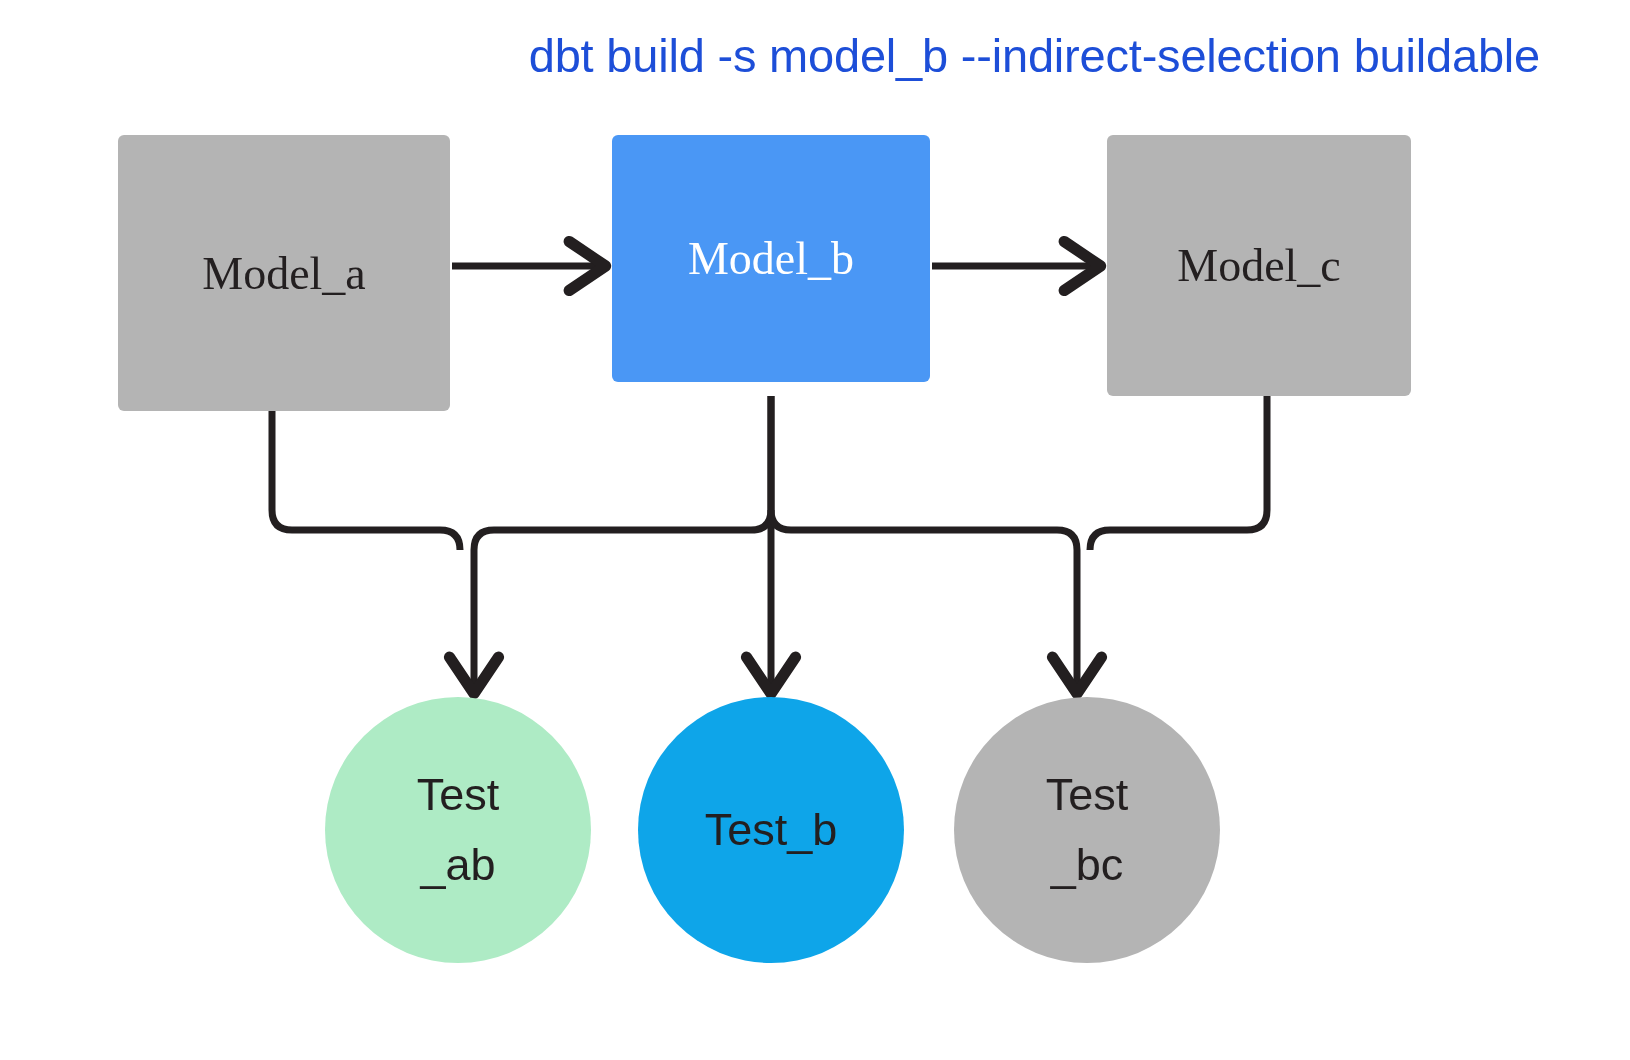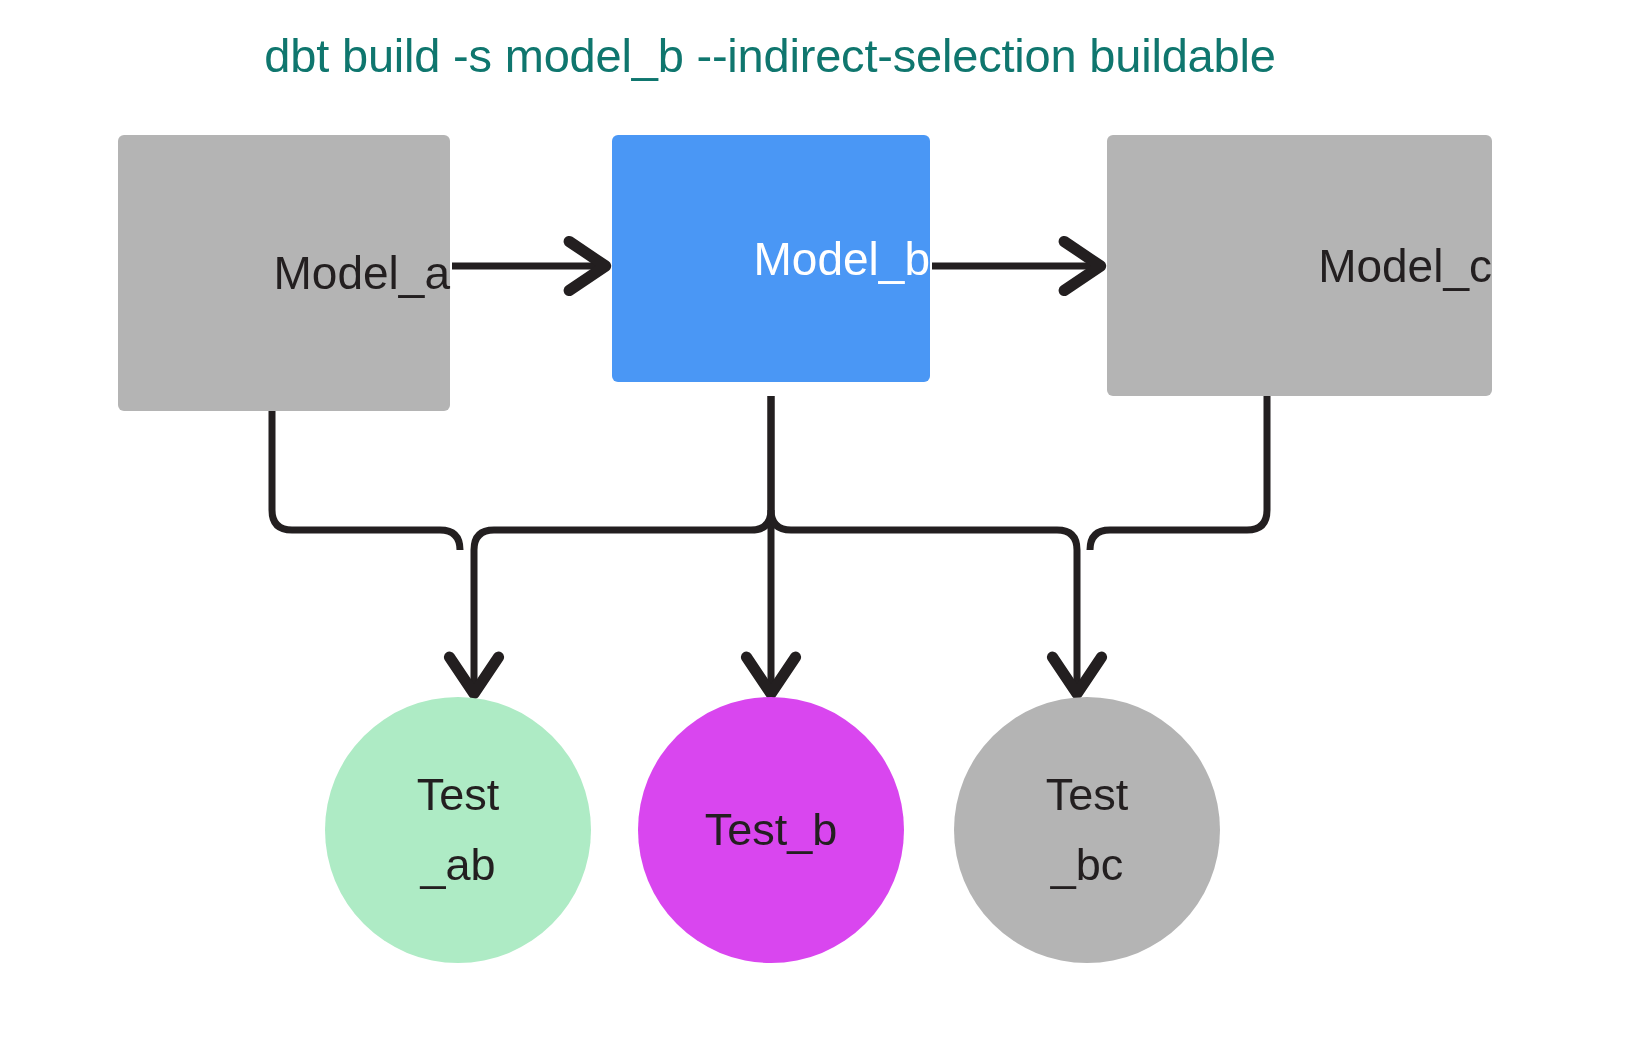--- a/index.html
+++ b/index.html
@@ -15,35 +15,35 @@
     width: 1630px;
     height: 1060px;
     background: #ffffff;
     overflow: hidden;
   }
   #title {
     position: absolute;
     left: 0;
     top: 28px;
     width: 1540px;
-    text-align: center;
+    text-align: right;
     font-size: 47px;
-    color: #0f766e;
+    color: #1d4ed8;
     letter-spacing: -0.2px;
     white-space: nowrap;
     font-family: "Liberation Sans", sans-serif;
   }
   .node-box {
     position: absolute;
     border-radius: 6px;
     display: flex;
     align-items: center;
-    justify-content: flex-end;
+    justify-content: center;
     font-size: 46px;
-    font-family: Liberation Sans, sans-serif;
+    font-family: Liberation Serif, serif;
   }
   .node-circle {
     position: absolute;
     border-radius: 50%;
     display: flex;
     flex-direction: column;
     align-items: center;
     justify-content: center;
     font-size: 45px;
     font-family: "Liberation Sans", sans-serif;
@@ -95,30 +95,30 @@
   </svg>
 
   <div class="node-box" style="left:118px; top:135px; width:332px; height:276px; background:#b4b4b4; color:#231f20;">
     <span>Model_a</span>
   </div>
 
   <div class="node-box" style="left:612px; top:135px; width:318px; height:247px; background:#4a97f5; color:#ffffff;">
     <span>Model_b</span>
   </div>
 
-  <div class="node-box" style="left:1107px; top:135px; width:385px; height:261px; background:#b4b4b4; color:#231f20;">
+  <div class="node-box" style="left:1107px; top:135px; width:304px; height:261px; background:#b4b4b4; color:#231f20;">
     <span>Model_c</span>
   </div>
 
   <div class="node-circle" style="left:325px; top:697px; width:266px; height:266px; background:#aeebc5; color:#231f20;">
     <span class="circle-line">Test</span>
     <span class="circle-line">_ab</span>
   </div>
 
-  <div class="node-circle" style="left:638px; top:697px; width:266px; height:266px; background:#d946ef; color:#231f20;">
+  <div class="node-circle" style="left:638px; top:697px; width:266px; height:266px; background:#0ea5e9; color:#231f20;">
     <span class="circle-line">Test_b</span>
   </div>
 
   <div class="node-circle" style="left:954px; top:697px; width:266px; height:266px; background:#b4b4b4; color:#231f20;">
     <span class="circle-line">Test</span>
     <span class="circle-line">_bc</span>
   </div>
 
 </div>
 

